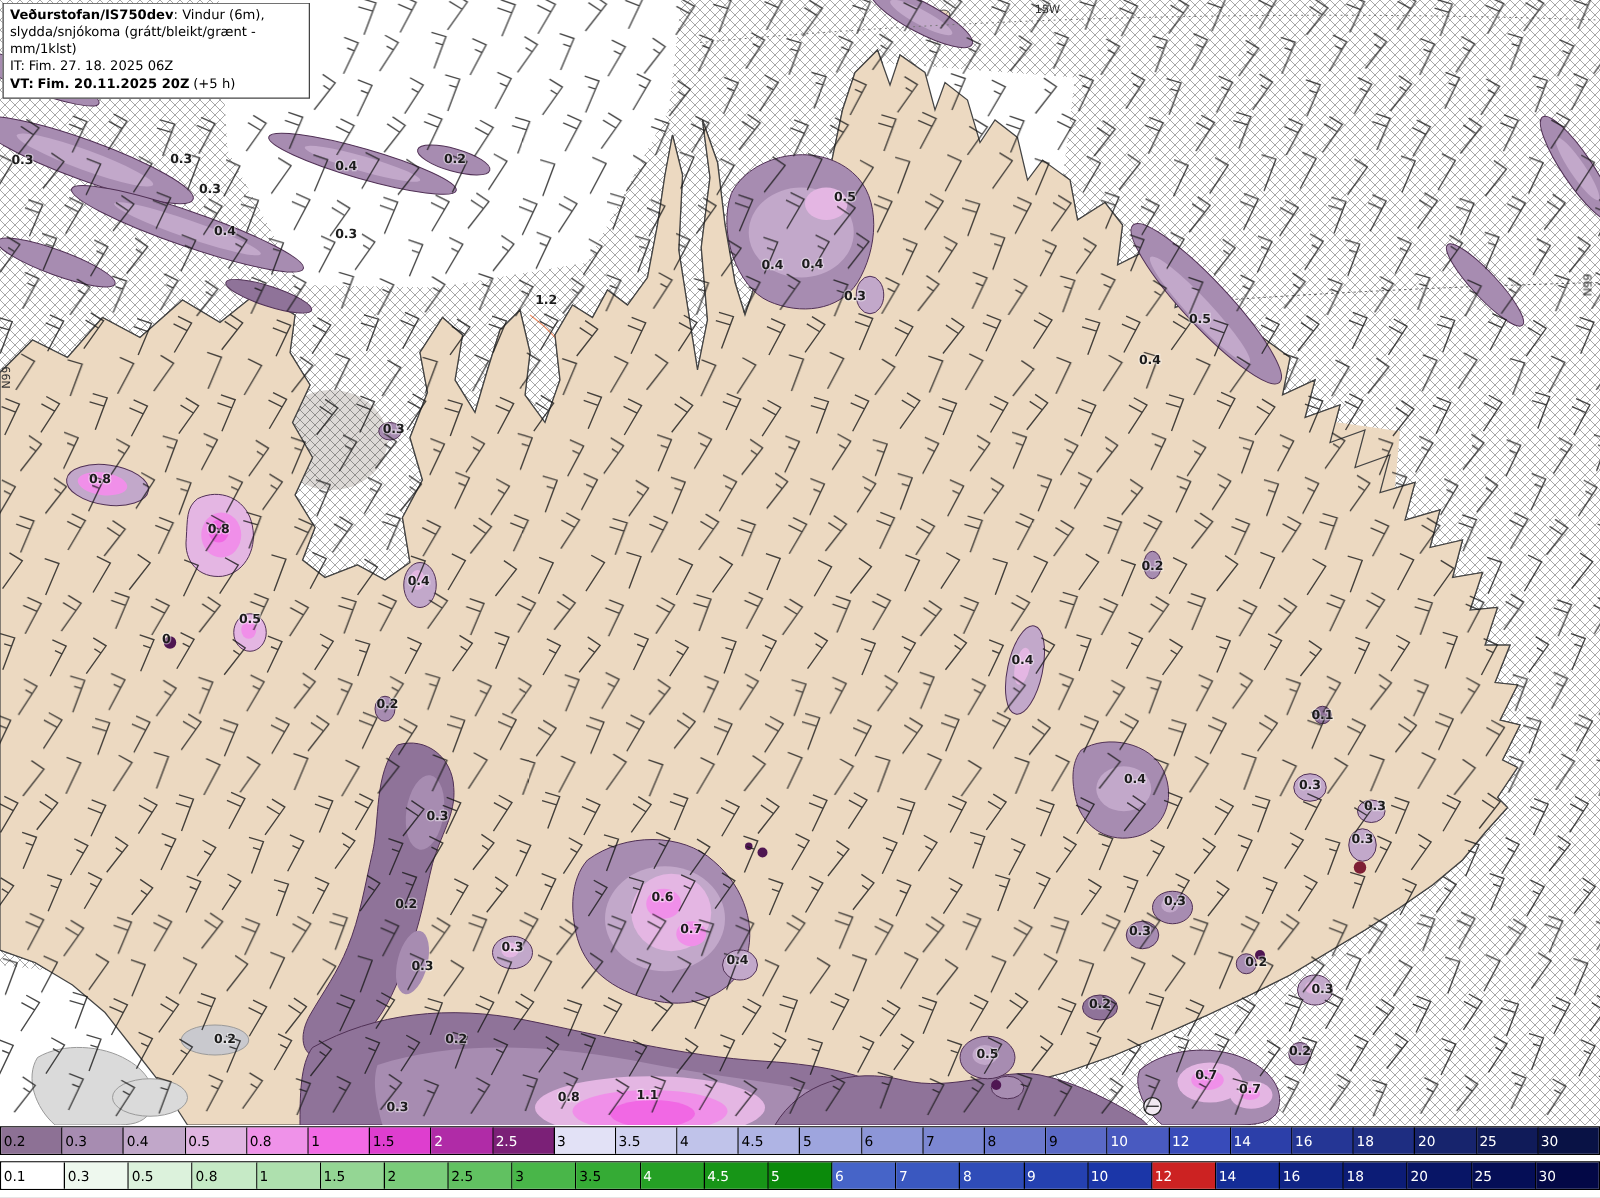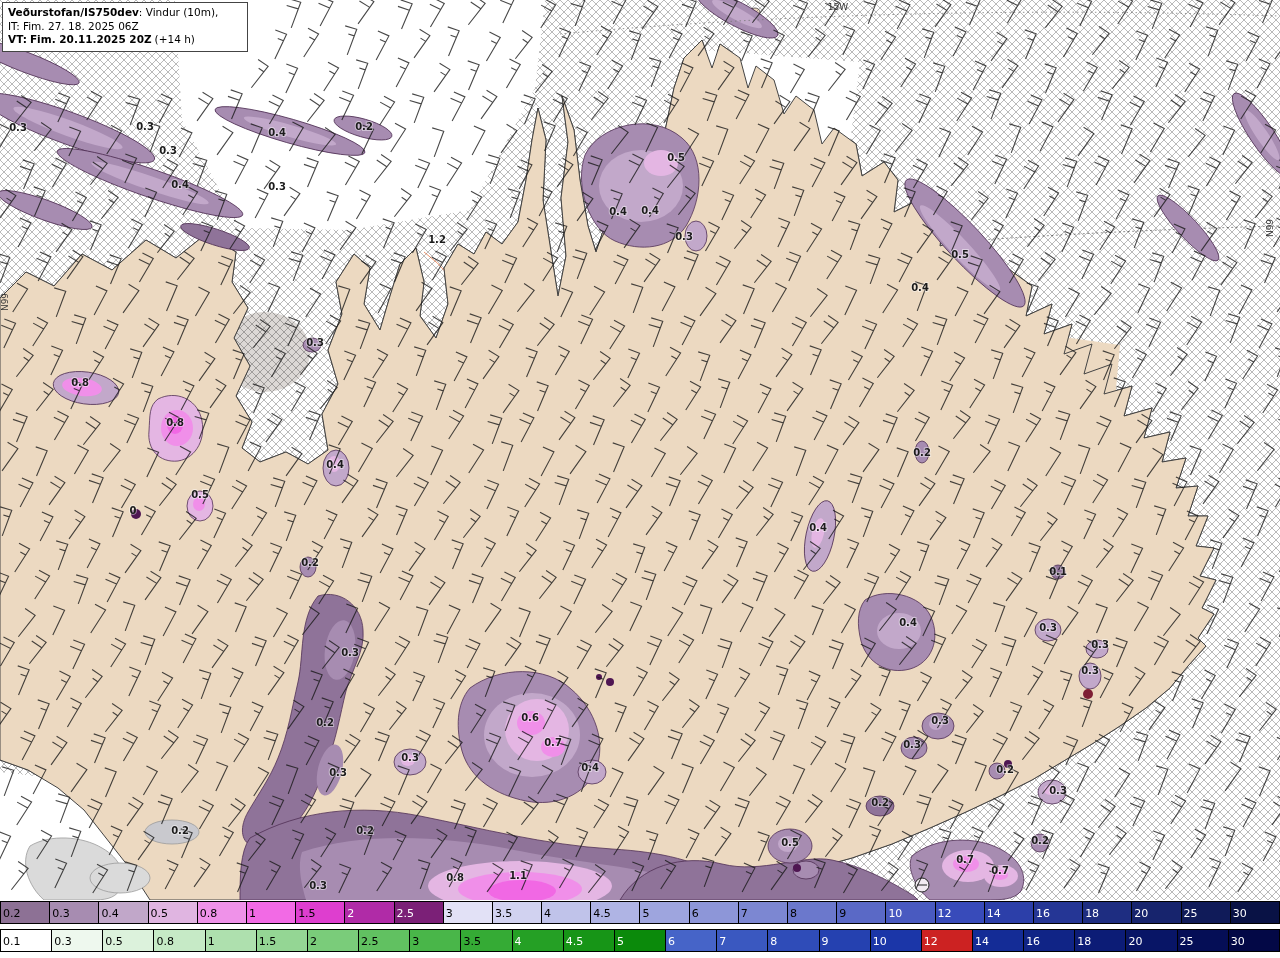--- a/index.html
+++ b/index.html
@@ -1269,23 +1269,24 @@
         <text x="318" y="889" class="vlabel">0.3</text>
       </g>
   <g id="edge-labels">
         <text x="838" y="10" class="edge">15W</text>
         <text x="1273" y="228" class="edge" transform="rotate(-90 1273 228)">N99</text>
         <text x="8" y="302" class="edge" transform="rotate(-90 8 302)">N99</text>
       </g>
 </svg>
 
 <div class="titlebox">
-  <div><b>Veðurstofan/IS750dev</b><span>: Vindur (10m),</span></div>
+  <div><b>Veðurstofan/IS750dev</b><span>: Vindur (6m),</span></div>
+  <div>slydda/snjókoma (grátt/bleikt/grænt - mm/1klst)</div>
   <div><span>IT:</span><span class="gap">Fim. 27. 18. 2025 06Z</span></div>
-  <div><b><span>VT:</span><span class="gap">Fim. 20.11.2025 20Z</span></b><span class="gap">(+14 h)</span></div>
+  <div><b><span>VT:</span><span class="gap">Fim. 20.11.2025 20Z</span></b><span class="gap">(+5 h)</span></div>
 </div>
 
 <div class="bars">
   <div class="bar" id="bar-top">
         <div class="seg" style="background: rgb(141, 113, 149);">
           <span style="color: rgb(0, 0, 0);">0.2</span>
         </div>
         <div class="seg" style="background: rgb(167, 140, 177);">
           <span style="color: rgb(0, 0, 0);">0.3</span>
         </div>

